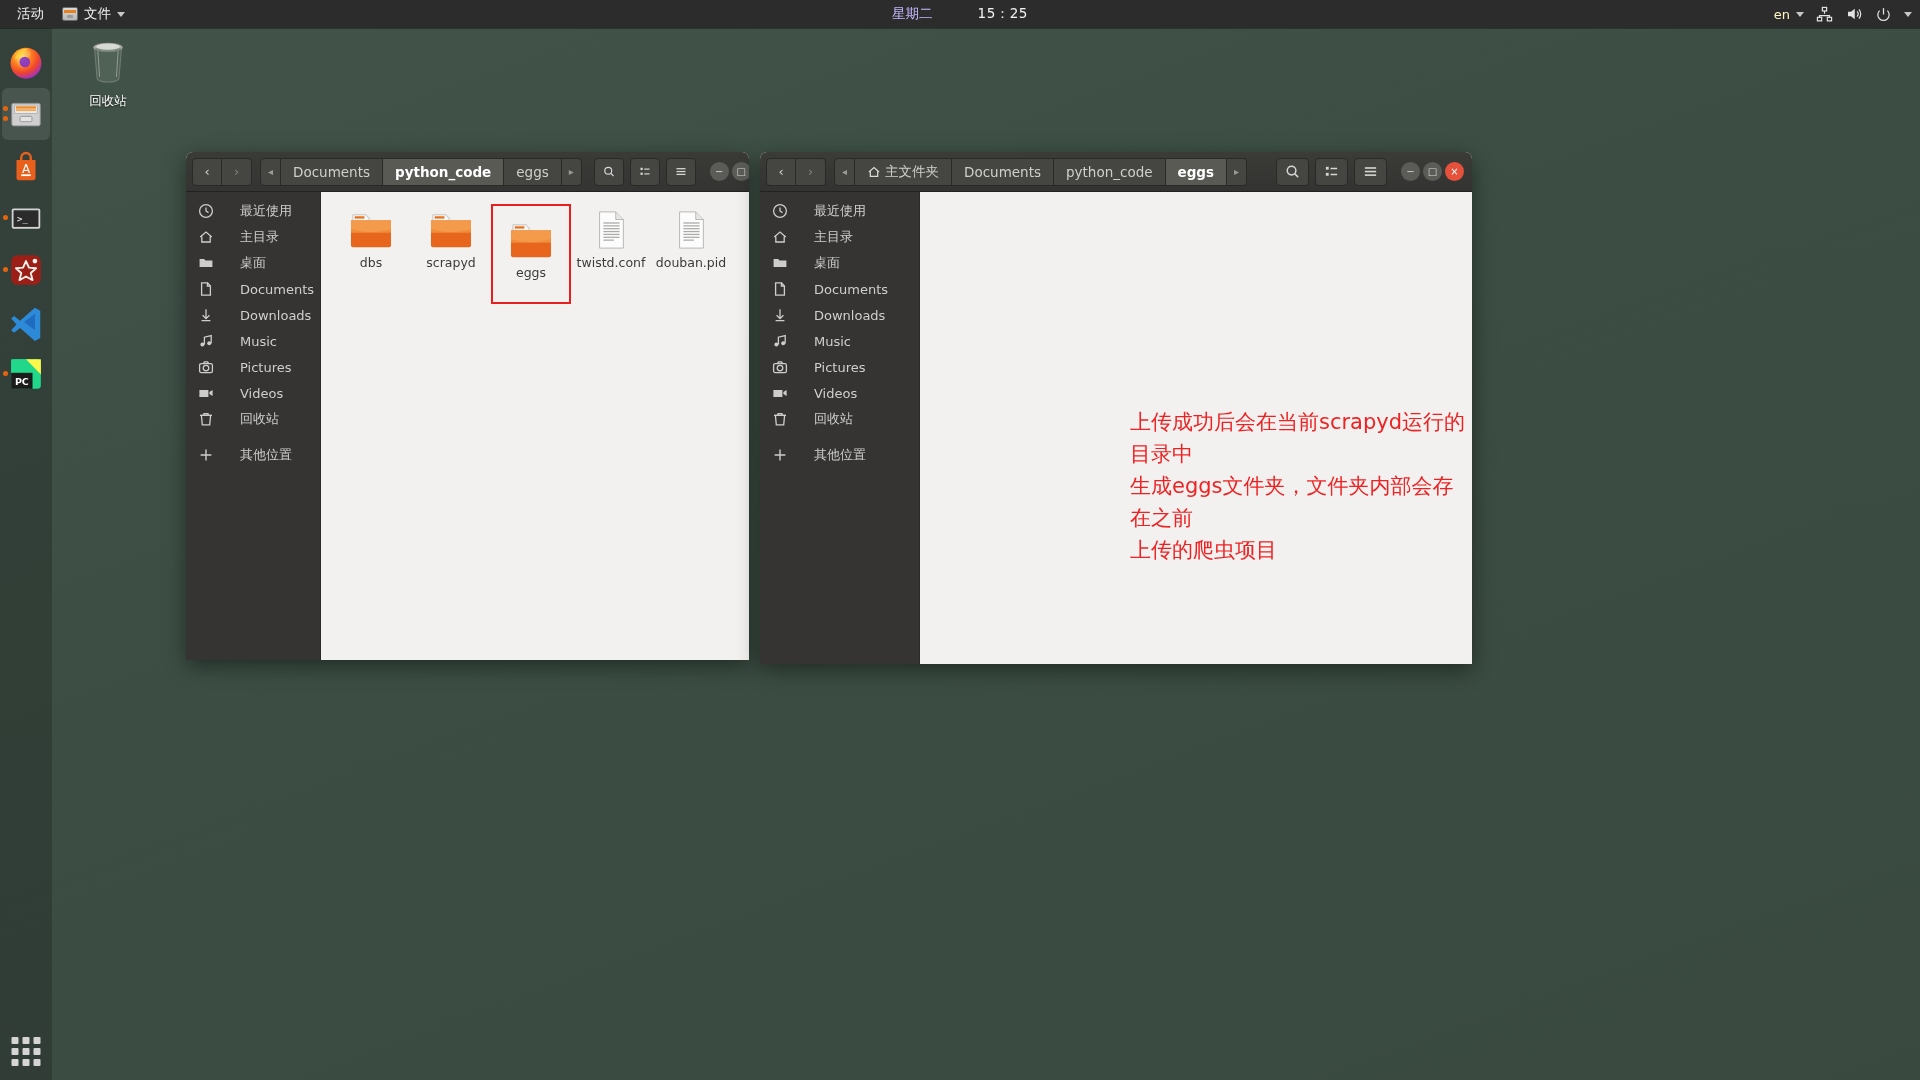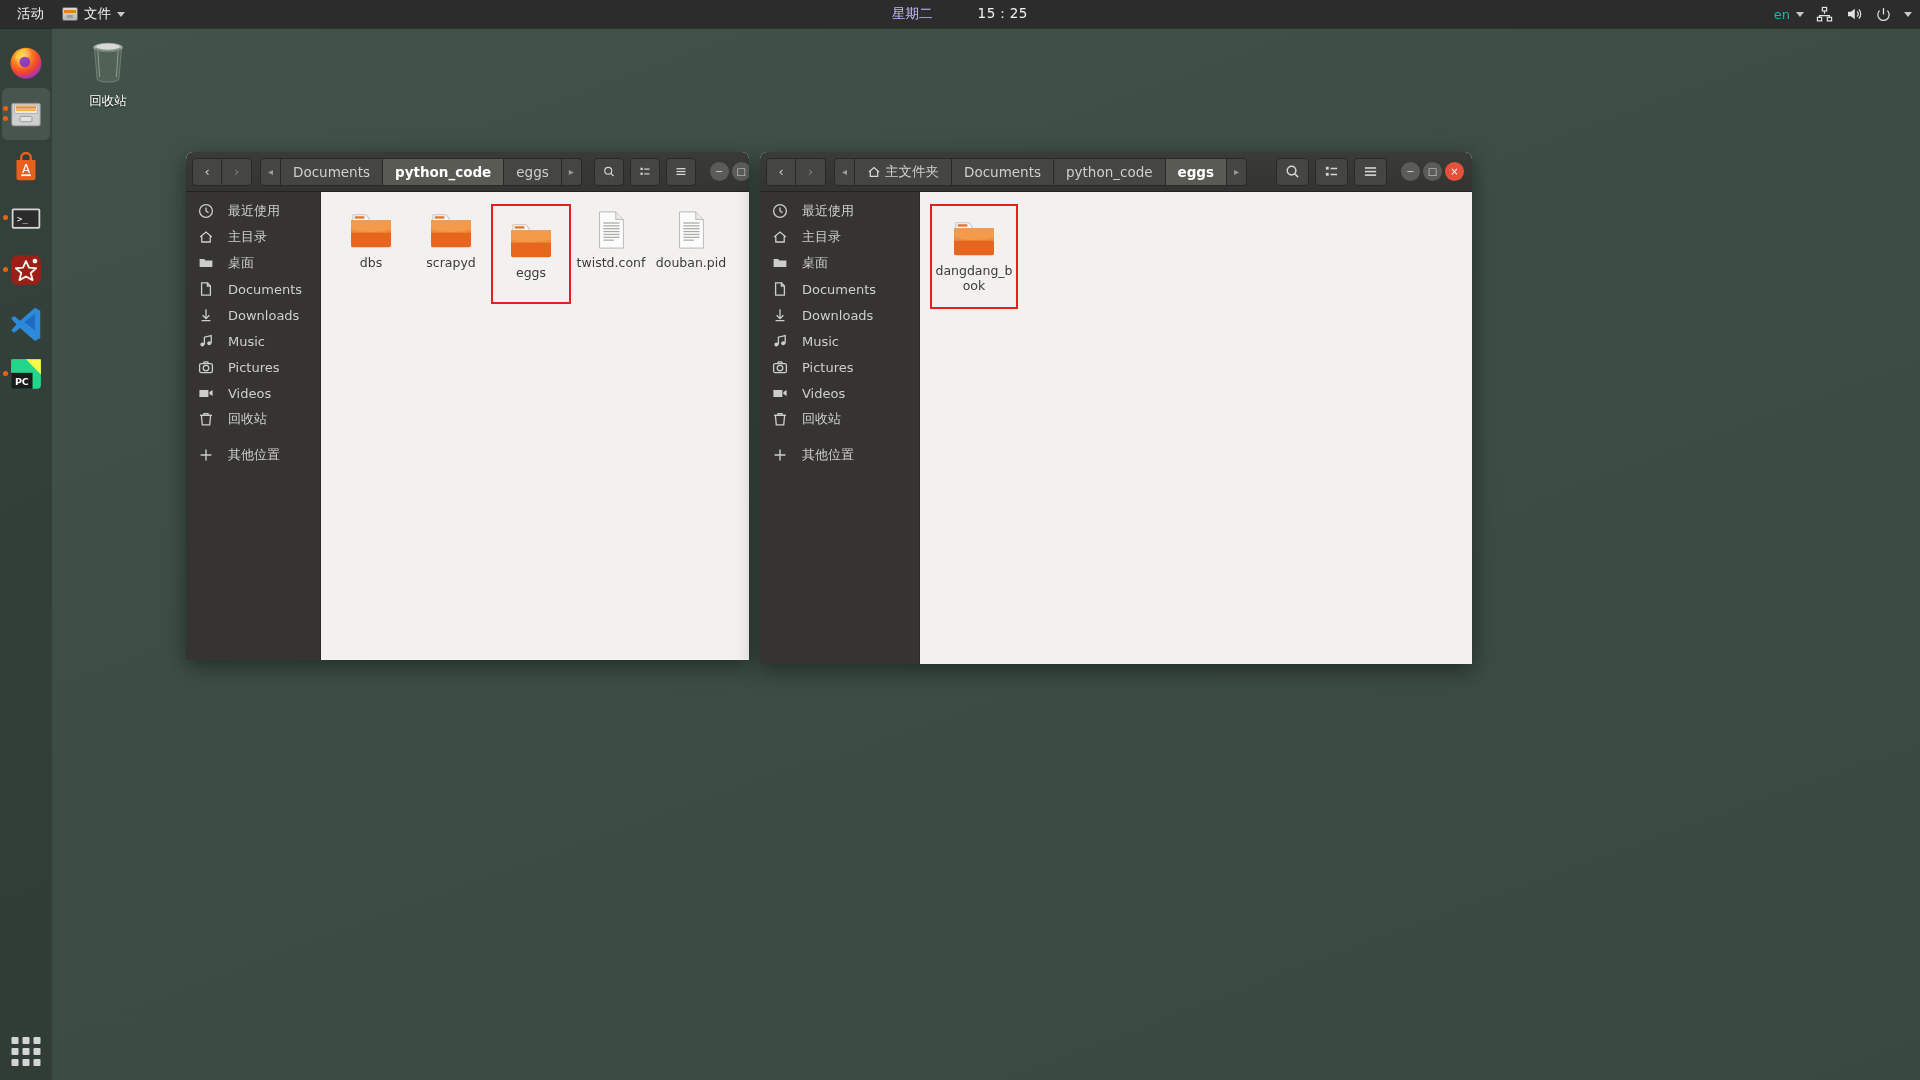--- a/index.html
+++ b/index.html
@@ -54,21 +54,21 @@
   }
   .topbar-clock {
     position: absolute; left: 50%; transform: translateX(-50%);
     display: flex; align-items: center; gap: 7px; font-size: 13.5px;
   }
   .clock-day { color: #c4b5fd; }
   .clock-time { color: #f2f2f2; letter-spacing: 0.5px; margin-left: 38px; }
   .topbar-right {
     position: absolute; right: 8px; display: flex; align-items: center; gap: 12px;
   }
-  .kbd-ind { color: #14b8a6; font-size: 13px; display: flex; align-items: center; gap: 6px; }
+  .kbd-ind { color: #fef9c3; font-size: 13px; display: flex; align-items: center; gap: 6px; }
   .tb-ico { display: flex; align-items: center; }
 
   
   .dock {
     position: absolute; left: 0; top: 28px; bottom: 0; width: 52px;
     background: rgba(20,20,20,0.28);
     display: flex; flex-direction: column; align-items: center;
     padding-top: 8px; z-index: 40;
   }
   .dock-item {
@@ -149,21 +149,21 @@
   }
   .wc.close-active { background: #e5513a; color: #fff; }
   .fm-body { flex: 1 1 auto; display: flex; min-height: 0; }
   .fm-sidebar {
     width: 135px; flex: 0 0 135px;
     background: #353433;
     padding-top: 6px;
     border-right: 1px solid #2a2a29;
   }
   .sb-item {
-    height: 26px; display: flex; align-items: center; gap: 14px;
+    height: 26px; display: flex; align-items: center; gap: 26px;
     padding-left: 12px; color: #cfcfcd; font-size: 13px;
   }
   .sb-icon { width: 16px; height: 16px; display: flex; align-items: center; justify-content: center; flex: 0 0 16px; }
   .sb-sep { height: 10px; }
   .fm-content {
     flex: 1 1 auto; background: #f2f1f0;
     padding: 14px 10px;
     display: flex; flex-wrap: wrap; align-content: flex-start;
     position: relative;
   }
@@ -703,26 +703,19 @@
         <span class="sb-icon">
             <svg width="16" height="16">
               <use href="#i-plus"></use>
             </svg>
           </span>
         <span>其他位置</span>
       </div>
     </div>
 
     <div class="fm-content">
-      <div class="file-item sel-red" style="padding:12px 2px 14px 2px; width:84px;">
-        <svg class="file-ico" viewBox="0 0 48 42">
-          <path d="M5 5h14l2 3h1v4H5z" fill="#f5f5f3" stroke="#b9b9b5" stroke-width="0.8"></path>
-          <rect x="7" y="6.6" width="10" height="2.4" fill="#e8701e"></rect>
-          <path d="M3 11h42v26a2 2 0 01-2 2H5a2 2 0 01-2-2z" fill="#e8651e"></path>
-          <path d="M3 11h42v13H3z" fill="#f08d3c"></path>
-          <path d="M3 11h42v9c-14 4-28 4-42 0z" fill="#f4a050" opacity="0.75"></path>
-        </svg>
-        <span>dangdang_book</span>
-      </div>
-
+
+      <div class="note-text" style="left:210px; top:215px;">上传成功后会在当前scrapyd运行的目录中
+生成eggs文件夹，文件夹内部会存在之前
+上传的爬虫项目</div>
     </div>
   </div>
 </div>
 
 </body></html>

